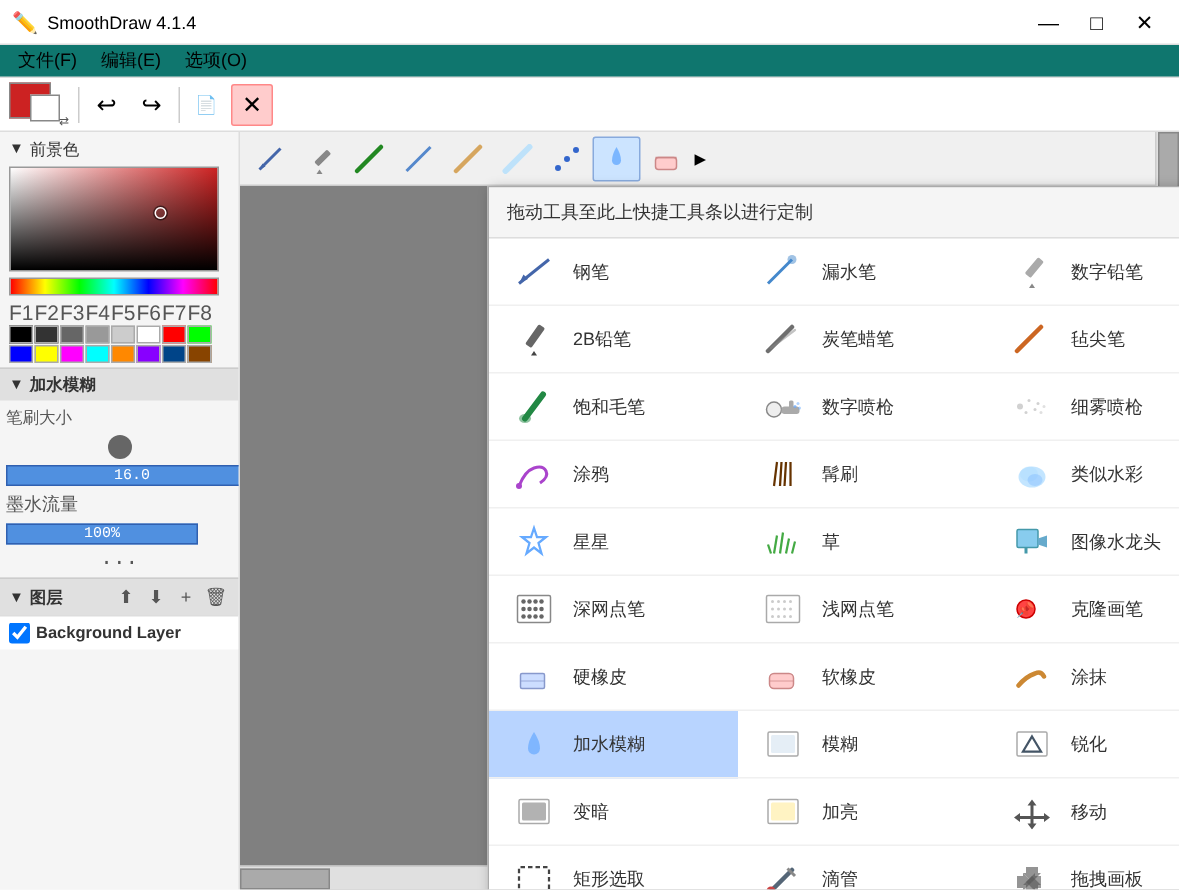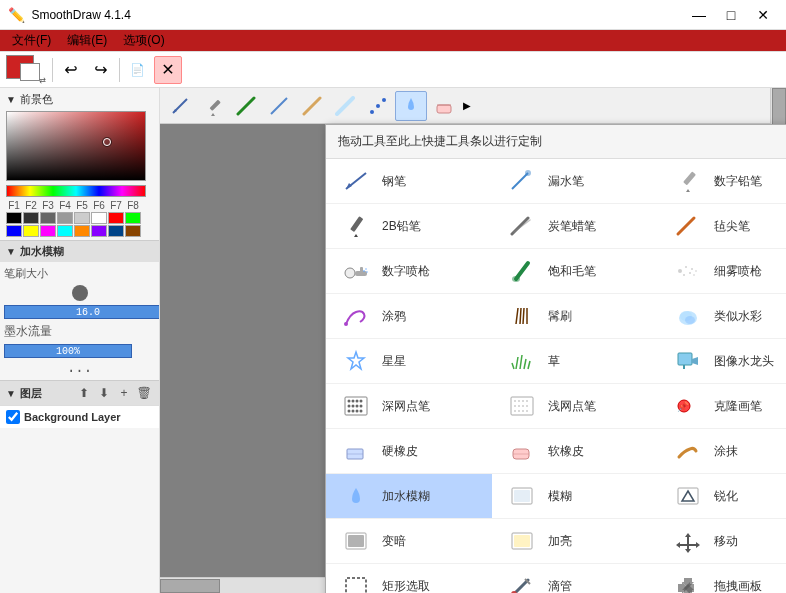--- a/index.html
+++ b/index.html
@@ -5,21 +5,21 @@
     * { box-sizing: border-box; margin: 0; padding: 0; }
     body { font-family: 'Microsoft YaHei', '微软雅黑', sans-serif; font-size: 12px; background: #f0f0f0; width: 786px; height: 593px; overflow: hidden; position: relative; }
 
     
     .titlebar { background: white; height: 30px; display: flex; align-items: center; justify-content: space-between; padding: 0 8px; border-bottom: 1px solid #ddd; }
     .titlebar-left { display: flex; align-items: center; gap: 6px; }
     .titlebar-controls { display: flex; gap: 2px; }
     .titlebar-btn { width: 30px; height: 20px; border: none; background: transparent; cursor: pointer; font-size: 14px; display: flex; align-items: center; justify-content: center; }
 
     
-    .menubar { background: #b91c1c; height: 22px; display: flex; align-items: center; padding: 0 4px; border-bottom: 1px solid #ddd; }
+    .menubar { background: #0f766e; height: 22px; display: flex; align-items: center; padding: 0 4px; border-bottom: 1px solid #ddd; }
     .menu-item { padding: 2px 8px; cursor: pointer; font-size: 12px; }
 
     
     .toolbar { background: white; height: 36px; display: flex; align-items: center; padding: 0 4px; border-bottom: 1px solid #ddd; gap: 2px; }
     .toolbar-btn { width: 28px; height: 28px; border: 1px solid transparent; background: transparent; cursor: pointer; display: flex; align-items: center; justify-content: center; font-size: 16px; border-radius: 2px; }
     .toolbar-separator { width: 1px; height: 24px; background: #ccc; margin: 0 2px; }
 
     
     .main-layout { display: flex; height: calc(593px - 88px); }
 
@@ -35,21 +35,21 @@
     
     .color-gradient { width: 140px; height: 70px; position: relative; border: 1px solid #999; background: linear-gradient(to bottom, transparent, black), linear-gradient(to right, white, #cc2222); margin-bottom: 4px; }
     .color-cursor { width: 8px; height: 8px; border-radius: 50%; border: 1px solid white; position: absolute; top: 30px; left: 100px; transform: translate(-50%, -50%); box-shadow: 0 0 0 1px rgba(0,0,0,0.5); }
 
     
     .hue-slider { width: 140px; height: 12px; border: 1px solid #999; background: linear-gradient(to right, #ff0000, #ffff00, #00ff00, #00ffff, #0000ff, #ff00ff, #ff0000); margin-bottom: 2px; position: relative; }
 
     
     .swatches-row { display: flex; gap: 1px; margin-bottom: 1px; }
     .f-labels { display: flex; gap: 1px; padding: 1px 0; }
-    .f-label { font-size: 10px; color: #555; width: 16px; text-align: center; }
+    .f-label { font-size: 14px; color: #555; width: 16px; text-align: center; }
     .swatch { width: 16px; height: 12px; border: 1px solid #aaa; cursor: pointer; }
     .brush-size-label { font-size: 11px; color: #555; margin-bottom: 4px; }
     .size-circle-container { display: flex; justify-content: center; margin-bottom: 4px; }
     .size-circle { width: 16px; height: 16px; border-radius: 50%; background: #666; }
     .slider-container { margin-bottom: 2px; }
     .slider-track { width: 168px; height: 14px; background: #5090e0; border: 1px solid #3060b0; position: relative; cursor: pointer; }
     .slider-value { font-size: 10px; color: white; text-align: center; line-height: 14px; }
     .ink-label { font-size: 12px; color: #555; margin-top: 4px; margin-bottom: 4px; }
     .ink-slider { width: 128px; height: 14px; background: #5090e0; border: 1px solid #3060b0; }
     .ink-value { font-size: 10px; color: white; text-align: center; line-height: 14px; }
@@ -324,38 +324,38 @@
             <svg width="28" height="24" viewBox="0 0 28 24">
                 <line x1="4" y1="20" x2="20" y2="4" stroke="#cc6622" stroke-width="3" stroke-linecap="round"></line>
               </svg>
           </div>
           <span class="dropdown-item-label">毡尖笔</span>
         </div>
 
         <div class="dropdown-item">
           <div class="dropdown-item-icon">
             <svg width="28" height="24" viewBox="0 0 28 24">
+                <path d="M8 20 Q14 12 20 4" stroke="#228844" stroke-width="4" fill="none" stroke-linecap="round"></path>
+                <ellipse cx="8" cy="20" rx="4" ry="3" fill="#228844" opacity="0.5"></ellipse>
+              </svg>
+          </div>
+          <span class="dropdown-item-label">饱和毛笔</span>
+        </div>
+        <div class="dropdown-item">
+          <div class="dropdown-item-icon">
+            <svg width="28" height="24" viewBox="0 0 28 24">
               <circle cx="8" cy="14" r="5" fill="#eee" stroke="#888"></circle>
               <rect x="13" y="12" width="12" height="5" rx="2" fill="#aaa"></rect>
               <rect x="18" y="8" width="3" height="5" rx="1" fill="#aaa"></rect>
               <circle cx="22" cy="12" r="1" fill="#66aaff" opacity="0.7"></circle>
               <circle cx="24" cy="10" r="1" fill="#66aaff" opacity="0.5"></circle>
               <circle cx="25" cy="13" r="1" fill="#66aaff" opacity="0.5"></circle>
             </svg>
           </div>
           <span class="dropdown-item-label">数字喷枪</span>
-        </div>
-        <div class="dropdown-item">
-          <div class="dropdown-item-icon">
-            <svg width="28" height="24" viewBox="0 0 28 24">
-                <path d="M8 20 Q14 12 20 4" stroke="#228844" stroke-width="4" fill="none" stroke-linecap="round"></path>
-                <ellipse cx="8" cy="20" rx="4" ry="3" fill="#228844" opacity="0.5"></ellipse>
-              </svg>
-          </div>
-          <span class="dropdown-item-label">饱和毛笔</span>
         </div>
         <div class="dropdown-item">
           <div class="dropdown-item-icon">
             <svg width="28" height="24" viewBox="0 0 28 24">
               <circle cx="6" cy="12" r="2" fill="#666" opacity="0.3"></circle>
               <circle cx="12" cy="8" r="1" fill="#666" opacity="0.3"></circle>
               <circle cx="16" cy="14" r="1" fill="#666" opacity="0.3"></circle>
               <circle cx="10" cy="16" r="1" fill="#666" opacity="0.3"></circle>
               <circle cx="18" cy="10" r="1" fill="#666" opacity="0.3"></circle>
               <circle cx="20" cy="16" r="1" fill="#666" opacity="0.2"></circle>

